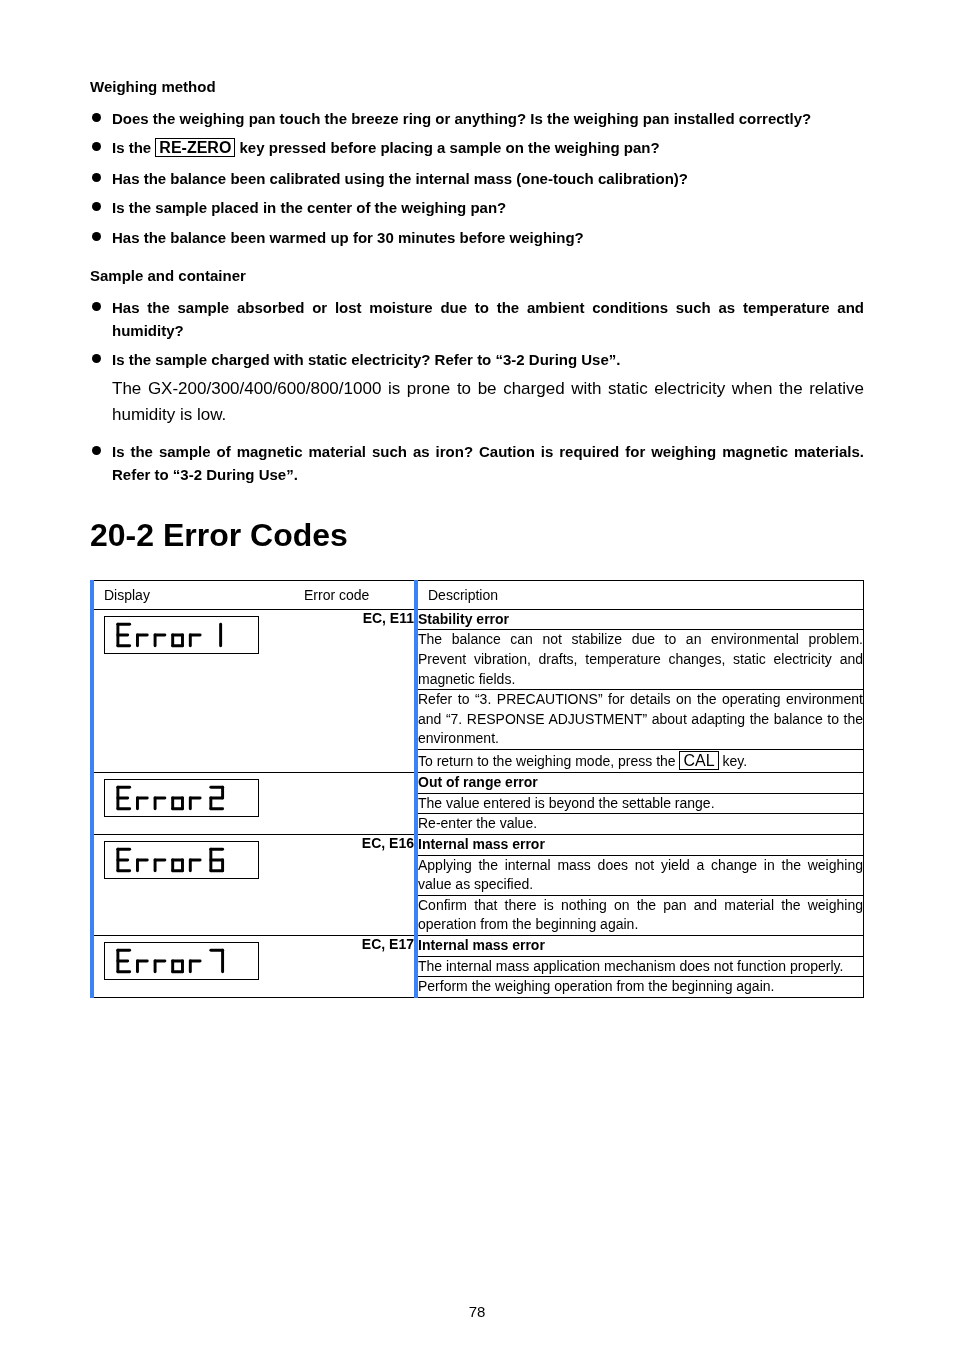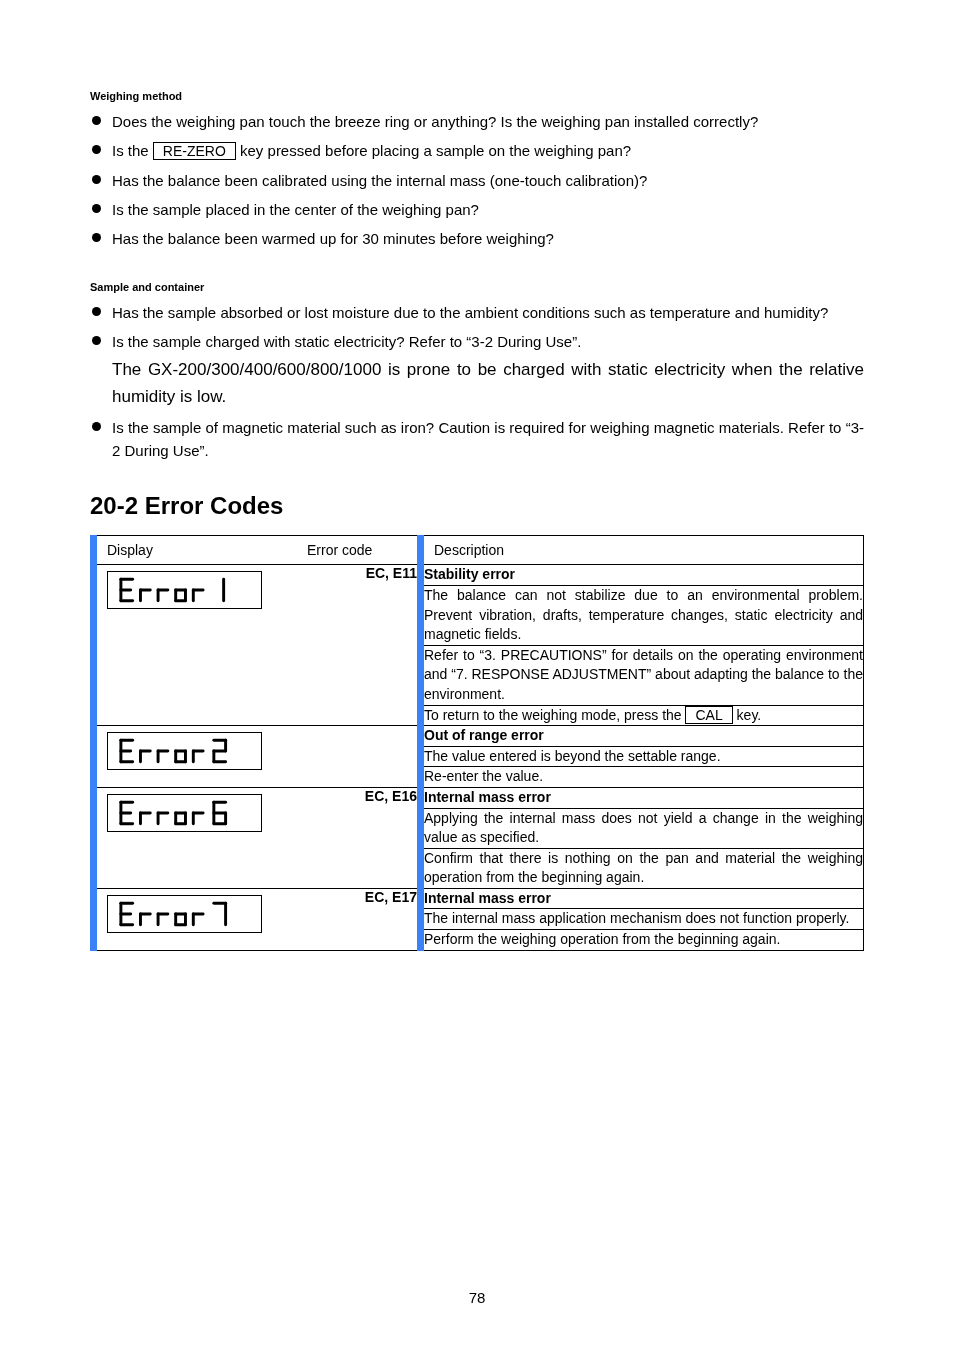--- a/index.html
+++ b/index.html
@@ -11,28 +11,29 @@
   }
   .page {
     width: 954px;
     min-height: 1350px;
     box-sizing: border-box;
     padding: 60px 90px 40px 90px;
     position: relative;
   }
   .section-heading {
     font-weight: bold;
-    font-size: 11px;
+    font-size: 15px;
     margin-bottom: 8px;
-    margin-top: 30px;
+    margin-top: 18px;
   }
   ul.bullets {
     list-style: none;
     padding: 0;
-    margin: 4px 0 18px 0;
+    margin: 12px 0 18px 0;
+    font-weight: bold;
   }
   ul.bullets li {
     position: relative;
     padding-left: 22px;
     font-size: 15px;
     line-height: 1.55;
     text-align: justify;
     margin-bottom: 6px;
   }
   ul.bullets li::before {
@@ -48,27 +49,27 @@
   .li-sub {
     padding-left: 22px;
     font-size: 17px;
     line-height: 1.55;
     text-align: justify;
     margin-bottom: 6px;
     margin-top: -2px;
   }
   .keybox {
     border: 1px solid #000;
-    padding: 0 9px;
-    font-size: 14px;
+    padding: 0 3px;
+    font-size: 16px;
   }
   h2.main {
-    font-size: 24px;
-    font-weight: bold;
-    margin: 30px 0 15px 0;
+    font-size: 32px;
+    font-weight: bold;
+    margin: 30px 0 26px 0;
   }
   table.ec {
     width: 100%;
     border-collapse: collapse;
     font-size: 14px;
   }
   table.ec th.head-display {
     text-align: left;
     font-weight: normal;
     padding: 6px 10px;
@@ -85,21 +86,21 @@
     font-weight: normal;
     padding: 6px 10px;
     margin-top: 16px;
   }
   table.ec td {
     vertical-align: top;
     padding: 0;
   }
   .bt { border-top: 1px solid #000; }
   .bb { border-bottom: 1px solid #000; }
-  .bl { border-left: 7px solid #3b82f6; }
+  .bl { border-left: 4px solid #3b82f6; }
   .br { border-right: 1px solid #000; }
   .code-cell {
     text-align: right;
     font-weight: bold;
     padding: 6px 10px;
   }
   .desc-cell {
     padding: 6px 10px;
     text-align: justify;
     line-height: 1.4;
@@ -116,21 +117,21 @@
     display: flex;
     align-items: center;
     padding: 0 8px;
     margin: 6px 0 0 10px;
     box-sizing: border-box;
     letter-spacing: 1px;
   }
   .disp-box svg { display:block; }
   .page-num {
     position: absolute;
-    bottom: 44px;
+    bottom: 30px;
     left: 0;
     width: 100%;
     text-align: center;
     font-size: 15px;
   }
   .seg { stroke:#000; stroke-width:3; stroke-linecap:round; }
 </style>
 </head>
 <body>
 

